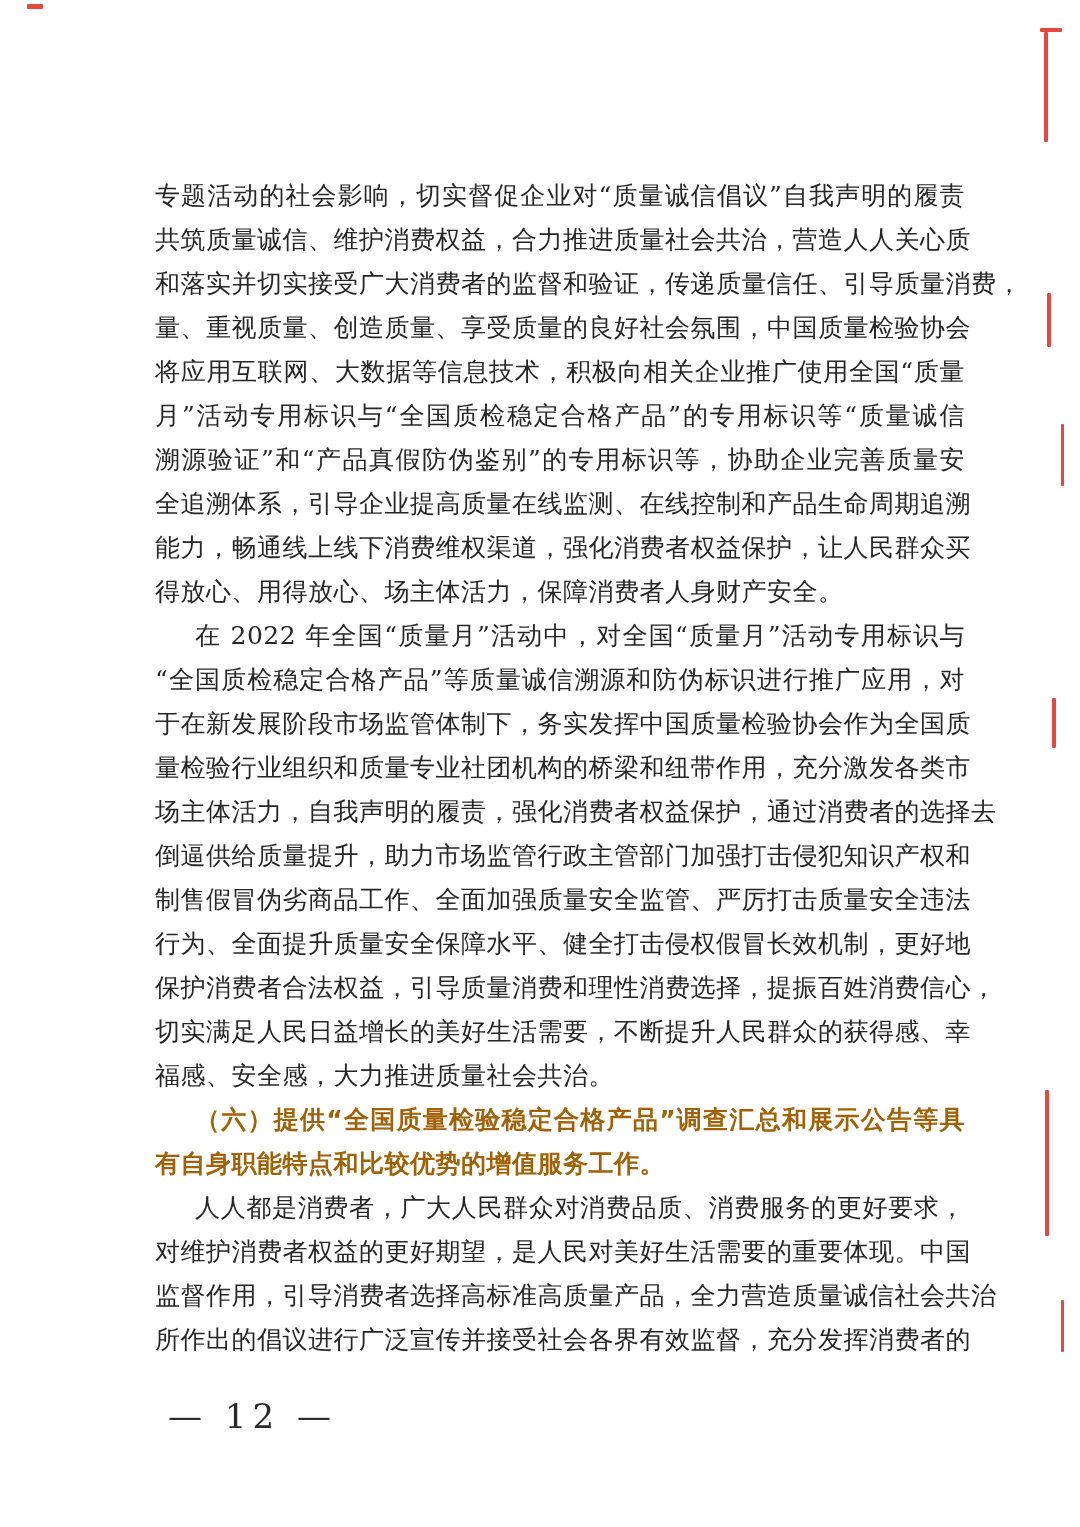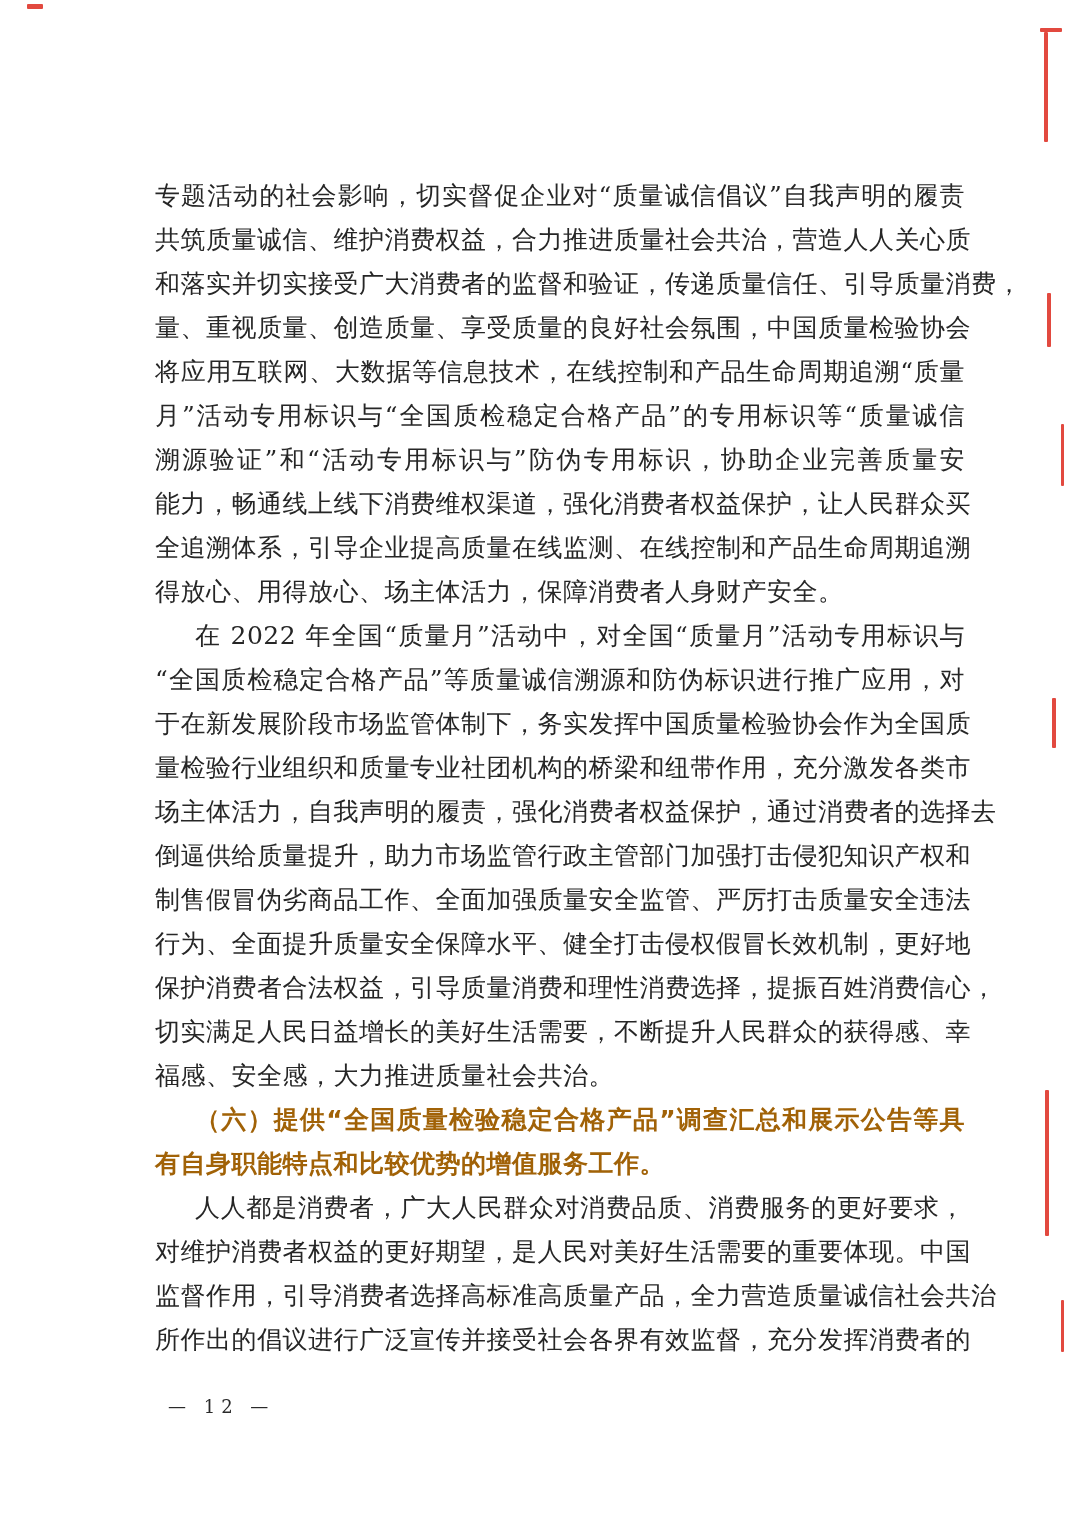--- a/index.html
+++ b/index.html
@@ -38,46 +38,46 @@
   }
   .line.indent { text-indent: 40px; }
   .block.heading .line {
     font-family: "DejaVu Sans", "Liberation Sans", sans-serif;
     font-weight: 700;
     color: #a16207;
   }
   .footer {
     position: absolute;
     left: 168px; top: 1396px;
-    font-size: 18px;
+    font-size: 34px;
     color: #2a2a2a;
     letter-spacing: 6px;
   }
   .edge-mark {
     position: absolute;
     background: #e03a2f;
     opacity: 0.92;
     border-radius: 1px;
   }
 </style>
 </head>
 <body>
 
 <div class="page">
   <div class="text-block">
       <div class="block body">
         <div class="line">专题活动的社会影响，切实督促企业对“质量诚信倡议”自我声明的履责</div>
         <div class="line">共筑质量诚信、维护消费权益，合力推进质量社会共治，营造人人关心质</div>
         <div class="line">和落实并切实接受广大消费者的监督和验证，传递质量信任、引导质量消费，</div>
         <div class="line">量、重视质量、创造质量、享受质量的良好社会氛围，中国质量检验协会</div>
-        <div class="line">将应用互联网、大数据等信息技术，在线控制和产品生命周期追溯“质量</div>
+        <div class="line">将应用互联网、大数据等信息技术，积极向相关企业推广使用全国“质量</div>
         <div class="line">月”活动专用标识与“全国质检稳定合格产品”的专用标识等“质量诚信</div>
-        <div class="line">溯源验证”和“活动专用标识与”防伪专用标识，协助企业完善质量安</div>
+        <div class="line">溯源验证”和“产品真假防伪鉴别”的专用标识等，协助企业完善质量安</div>
+        <div class="line">全追溯体系，引导企业提高质量在线监测、在线控制和产品生命周期追溯</div>
         <div class="line">能力，畅通线上线下消费维权渠道，强化消费者权益保护，让人民群众买</div>
-        <div class="line">全追溯体系，引导企业提高质量在线监测、在线控制和产品生命周期追溯</div>
         <div class="line last">得放心、用得放心、场主体活力，保障消费者人身财产安全。</div>
       </div>
       <div class="block body">
         <div class="line indent">在 2022 年全国“质量月”活动中，对全国“质量月”活动专用标识与</div>
         <div class="line">“全国质检稳定合格产品”等质量诚信溯源和防伪标识进行推广应用，对</div>
         <div class="line">于在新发展阶段市场监管体制下，务实发挥中国质量检验协会作为全国质</div>
         <div class="line">量检验行业组织和质量专业社团机构的桥梁和纽带作用，充分激发各类市</div>
         <div class="line">场主体活力，自我声明的履责，强化消费者权益保护，通过消费者的选择去</div>
         <div class="line">倒逼供给质量提升，助力市场监管行政主管部门加强打击侵犯知识产权和</div>
         <div class="line">制售假冒伪劣商品工作、全面加强质量安全监管、严厉打击质量安全违法</div>

